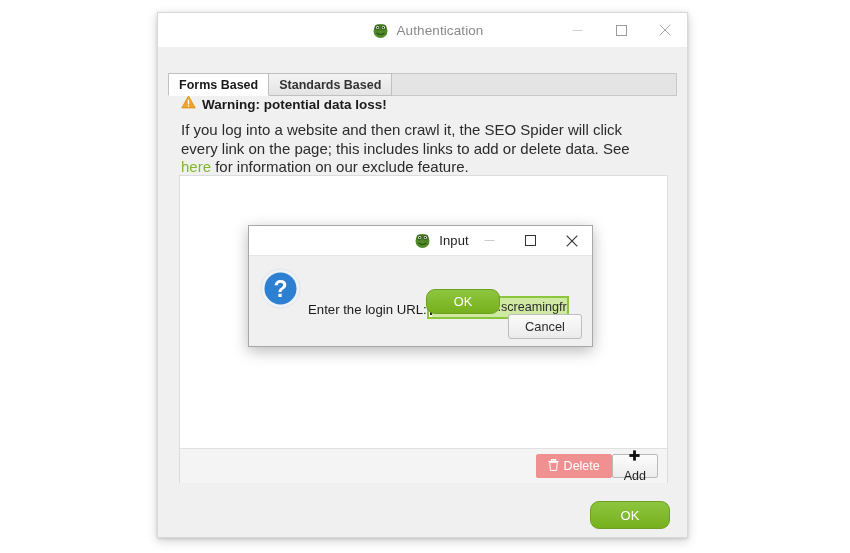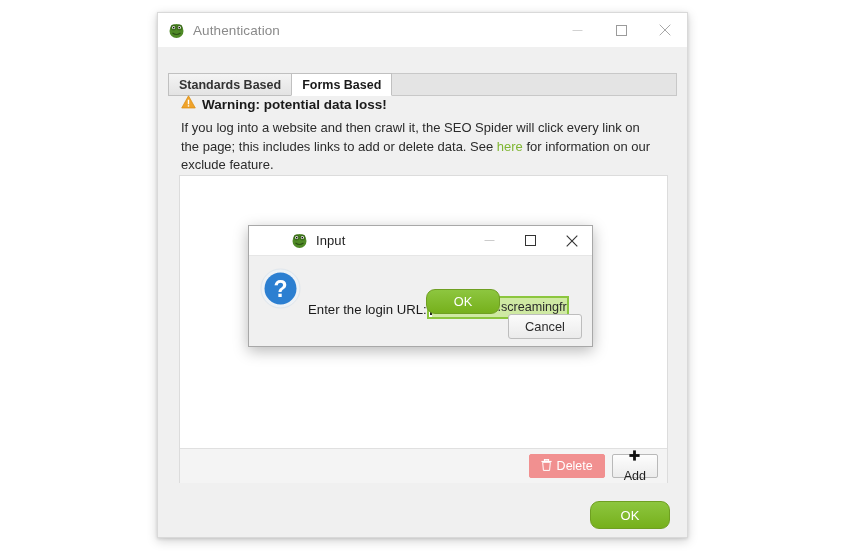--- a/index.html
+++ b/index.html
@@ -31,20 +31,21 @@
     box-shadow: 0 3px 10px rgba(0,0,0,0.18), 0 1px 3px rgba(0,0,0,0.12);
     box-sizing: border-box;
   }
 
   .titlebar {
     position: relative;
     height: 34px;
     background: #ffffff;
     display: flex;
     align-items: center;
+    justify-content: center;
   }
 
   .titlebar .tb-icon {
     margin-left: 10px;
     width: 17px;
     height: 17px;
     flex: 0 0 auto;
   }
 
   .titlebar .tb-title {
@@ -116,31 +117,31 @@
   #warning-area {
     position: absolute;
     left: 23px;
     top: 82px;
     width: 470px;
   }
   .warn-head {
     display: flex;
     align-items: center;
     gap: 6px;
-    margin-bottom: 6px;
   }
   .warn-head-text {
     font-size: 13.5px;
     font-weight: bold;
     color: #1a1a1a;
   }
   .warn-body {
-    font-size: 13px;
+    font-size: 15px;
     color: #2b2b2b;
     line-height: 18.5px;
+    margin-top: 8px;
   }
   .warn-link {
     color: #7fb632;
     text-decoration: none;
   }
 
   
   #list-panel {
     position: absolute;
     left: 21px;
@@ -156,21 +157,21 @@
     background: #ffffff;
   }
   #panel-footer {
     height: 35px;
     background: #f4f4f4;
     border-top: 1px solid #e0e0e0;
     display: flex;
     align-items: center;
     justify-content: flex-end;
     padding-right: 9px;
-    gap: 7px;
+    gap: 0;
     box-sizing: border-box;
   }
 
   .btn {
     font-family: "Liberation Sans", sans-serif;
     font-size: 12.5px;
     height: 24px;
     padding: 0 11px;
     box-sizing: border-box;
     display: inline-flex;
@@ -331,25 +332,25 @@
           <svg width="12" height="12" viewBox="0 0 12 12">
             <line x1="0.7" y1="0.7" x2="11.3" y2="11.3" stroke="#a8a8a8" stroke-width="1"></line>
             <line x1="11.3" y1="0.7" x2="0.7" y2="11.3" stroke="#a8a8a8" stroke-width="1"></line>
           </svg>
         </div>
       </div>
     </div>
 
     <div class="tabstrip-bg"></div>
     <div class="tabstrip">
+      <div class="tab active">
+        <span>Forms Based</span>
+      </div>
       <div class="tab">
         <span>Standards Based</span>
-      </div>
-      <div class="tab active">
-        <span>Forms Based</span>
       </div>
     </div>
 
     <div id="warning-area">
       <div class="warn-head">
         <span>
           <svg width="15" height="14" viewBox="0 0 15 14">
             <path d="M7.5 0.8 L14.3 13 L0.7 13 Z" fill="#f0a32a" stroke="#d98b10" stroke-width="0.7"></path>
             <rect x="6.8" y="4.7" width="1.4" height="4.6" fill="#ffffff"></rect>
             <rect x="6.8" y="10.2" width="1.4" height="1.4" fill="#ffffff"></rect>

